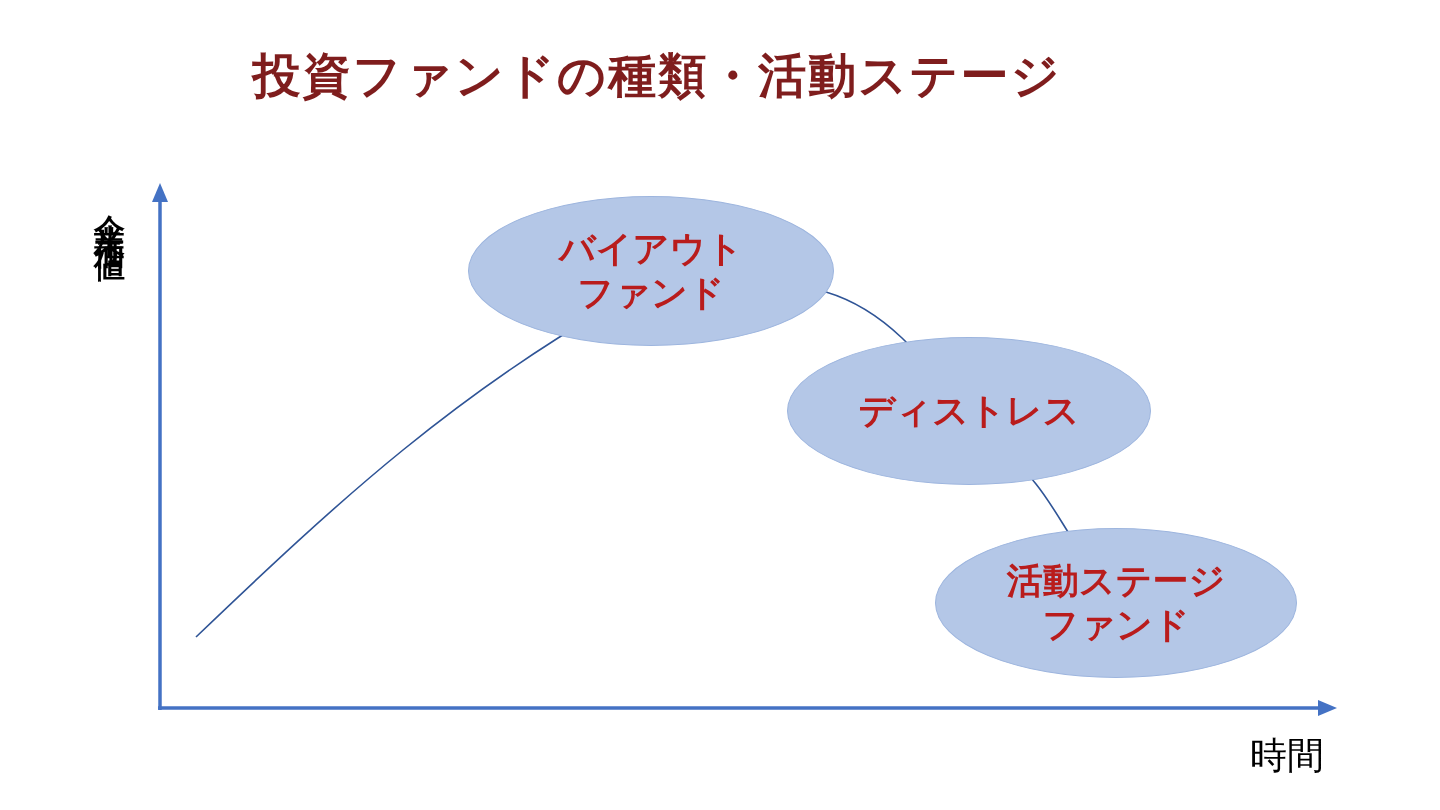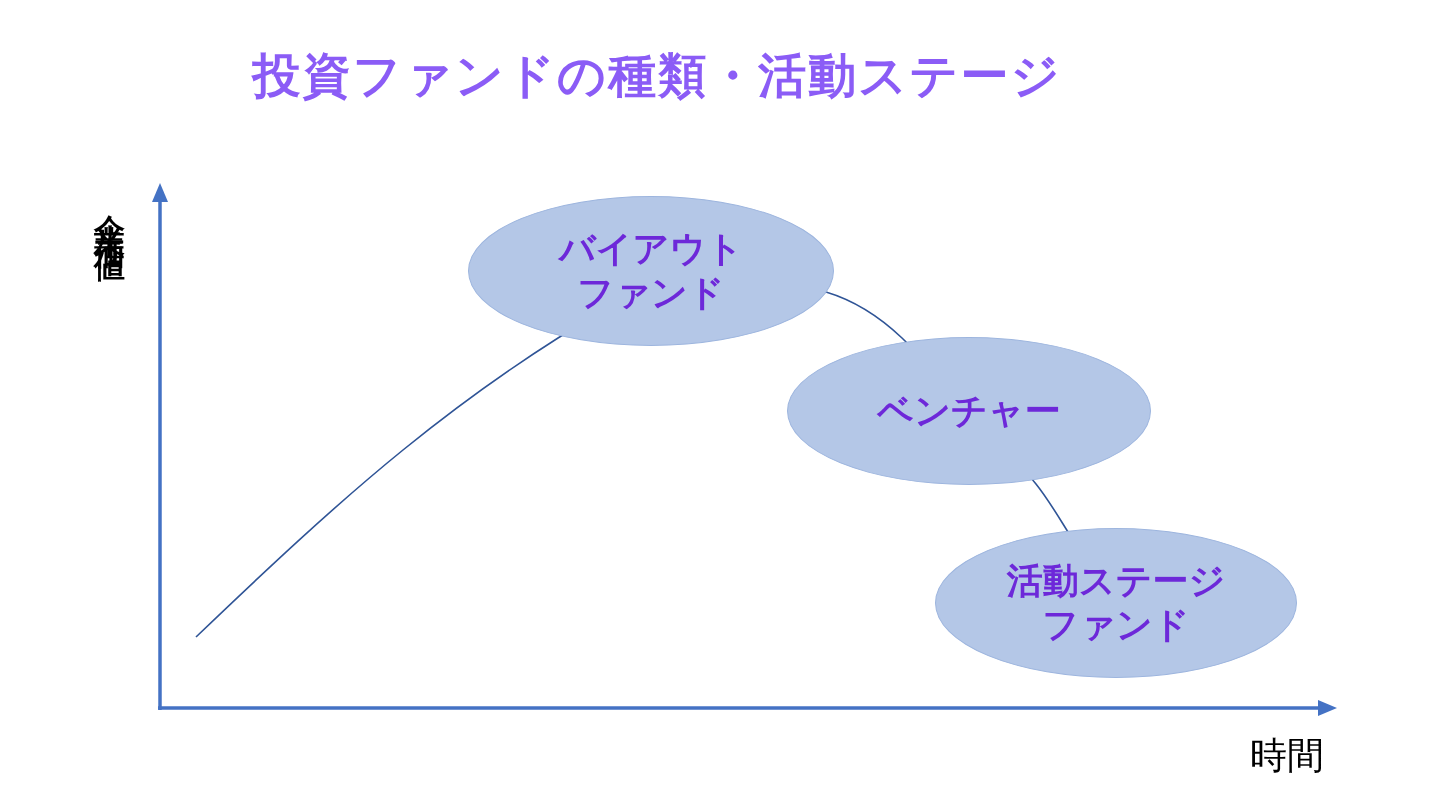--- a/index.html
+++ b/index.html
@@ -18,21 +18,21 @@
   }
   .title {
     position: absolute;
     top: 44px;
     left: 0;
     width: 1314px;
     text-align: center;
     font-size: 48px;
     font-weight: 700;
     letter-spacing: 2px;
-    color: #8b5cf6;
+    color: #7f1d1d;
   }
   #diagram-svg {
     position: absolute;
     left: 0;
     top: 0;
     width: 1440px;
     height: 810px;
   }
   .ellipse {
     position: absolute;
@@ -40,21 +40,21 @@
     border: 1px solid #9db5de;
     border-radius: 50%;
     display: flex;
     align-items: center;
     justify-content: center;
     text-align: center;
     font-size: 36px;
     font-weight: 700;
     line-height: 1.22;
     white-space: pre-line;
-    color: #6d28d9;
+    color: #b91c1c;
   }
   #ellipse-vc       { left: 183px; top: 456px; width: 362px; height: 152px; }
   #ellipse-buyout   { left: 468px; top: 196px; width: 364px; height: 148px; }
   #ellipse-saisei   { left: 787px; top: 337px; width: 362px; height: 146px; }
   #ellipse-distress { left: 935px; top: 528px; width: 360px; height: 148px; }
   .y-axis-label {
     position: absolute;
     left: 88px;
     top: 190px;
     writing-mode: vertical-rl;
@@ -99,18 +99,18 @@
   </svg>
 
   <div class="y-axis-label">企業価値</div>
 
   <div class="x-axis-label">時間</div>
 
 
   <div id="ellipse-buyout" class="ellipse">バイアウト
 ファンド</div>
 
-  <div id="ellipse-saisei" class="ellipse">ベンチャー</div>
+  <div id="ellipse-saisei" class="ellipse">ディストレス</div>
 
   <div id="ellipse-distress" class="ellipse">活動ステージ
 ファンド</div>
 
 </div>
 
 </body></html>

